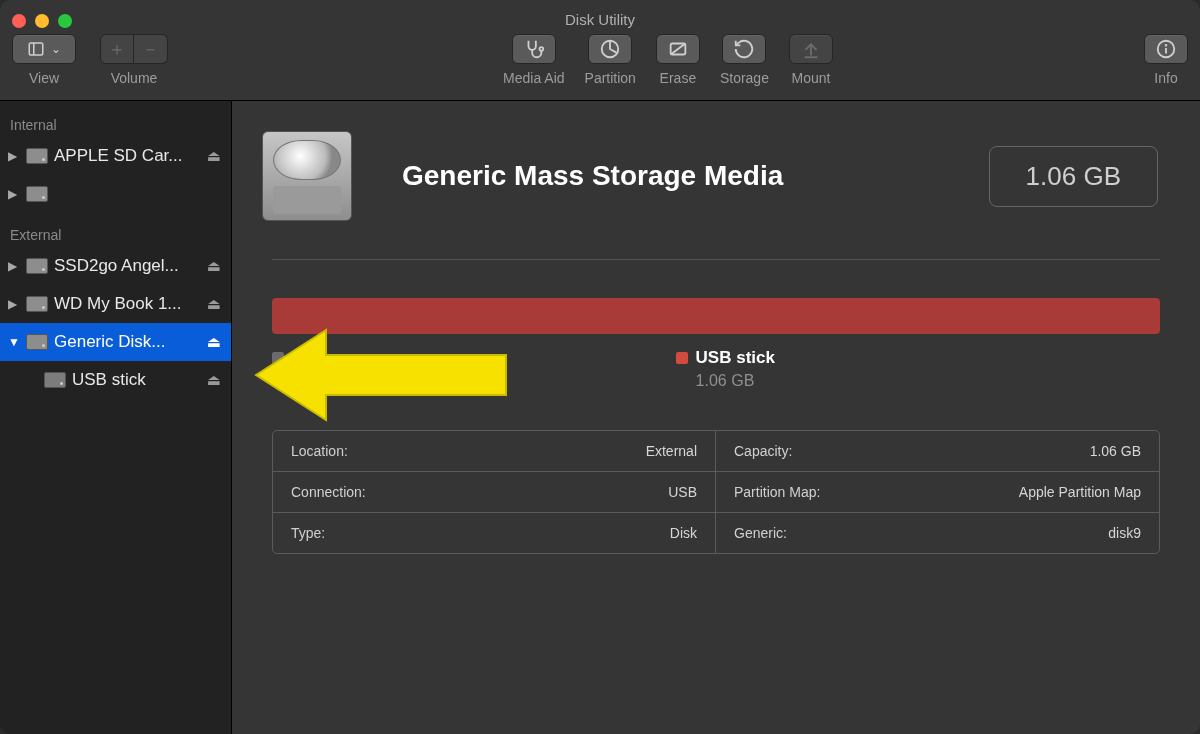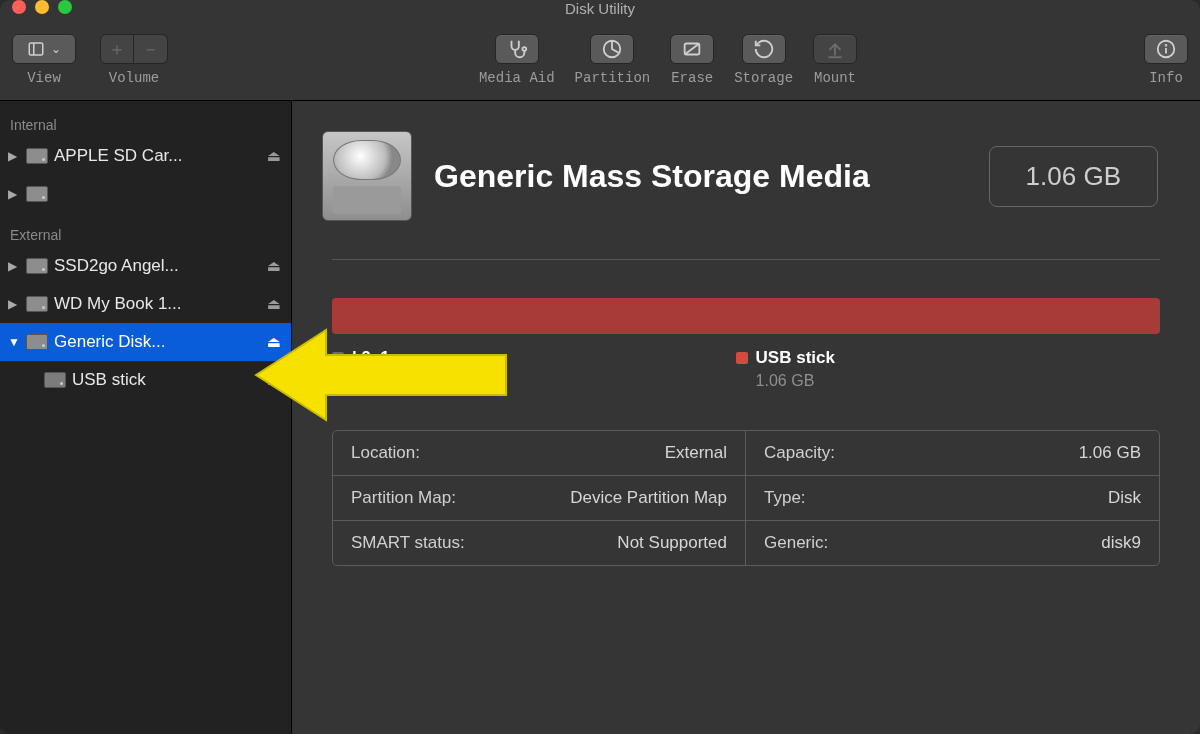--- a/index.html
+++ b/index.html
@@ -1,85 +1,85 @@
 <!DOCTYPE html>
 <html><head>
 <meta charset="utf-8">
 <style>
   * { box-sizing: border-box; margin: 0; padding: 0; font-family: -apple-system, "Helvetica Neue", Arial, sans-serif; }
   body { background: #2a2a2a; width: 1200px; height: 734px; overflow: hidden; border-radius: 10px; }
 
   
-  .titlebar { height: 28px; background: #363535; display: flex; align-items: flex-start; position: relative; border-top-left-radius: 10px; border-top-right-radius: 10px; }
+  .titlebar { height: 28px; background: #363535; display: flex; align-items: flex-end; position: relative; border-top-left-radius: 10px; border-top-right-radius: 10px; }
   .traffic { display: flex; gap: 9px; margin-left: 12px; }
   .dot { width: 14px; height: 14px; border-radius: 50%; }
   .dot.red { background:#ff5f57; } .dot.yellow{background:#febc2e;} .dot.green{background:#28c840;}
   .win-title { position:absolute; left:50%; transform:translateX(-50%); color:#b0b0b0; font-size:15px; }
 
   
   .toolbar { height: 73px; background: #363535; display:flex; align-items:flex-start; padding: 6px 12px 0 12px; border-bottom:1px solid #000; }
   .tool-group { display:flex; flex-direction:column; align-items:center; }
   .tool-btn { background:#5a5a5a; border:1px solid #252525; border-radius:6px; height:30px; display:flex; align-items:center; justify-content:center; color:#cfcfcf; font-size:18px; box-shadow:inset 0 1px 0 rgba(255,255,255,0.06); }
   .tool-btn.disabled { background:#444; color:#6d6d6d; }
-  .tool-label { color:#9c9c9c; font-size:14px; margin-top:6px;font-family:Liberation Mono, monospace; }
+  .tool-label { color:#9c9c9c; font-size:14px; margin-top:6px; }
   .spacer { flex:1; }
 
   .view-btn { width:64px; position:relative; }
   .view-btn svg { width:18px; height:18px; }
 
   .segmented { display:flex; }
   .segmented .seg { width:34px; height:30px; background:#444; border:1px solid #252525; display:flex; align-items:center; justify-content:center; color:#6d6d6d; font-size:18px; }
   .segmented .seg:first-child { border-top-left-radius:6px; border-bottom-left-radius:6px; }
   .segmented .seg:last-child { border-top-right-radius:6px; border-bottom-right-radius:6px; border-left:none; }
 
   .tool-row { display:flex; gap:20px; }
   .tool-row .tool-btn { width:44px; }
 
   .info-btn { width:44px; }
 
   
   .split { display:flex; height: calc(100% - 101px); }
-  .sidebar { width:292px; background:#222; border-right:1px solid #000; padding-top:10px; color:#ccc; font-size:17px; overflow:hidden; }
+  .sidebar { width:232px; background:#222; border-right:1px solid #000; padding-top:10px; color:#ccc; font-size:17px; overflow:hidden; }
   .section-label { color:#8a8a8a; font-size:14px; padding: 6px 10px 4px 10px; }
   .node { display:flex; align-items:center; height:38px; padding-left:8px; gap:6px; white-space:nowrap; }
   .node .disclosure { width:12px; color:#aaa; font-size:12px; }
   .node .disclosure.open { transform:none; }
   .node .drive-icon { width:22px; height:16px; background:#8d8d8d; border-radius:2px; position:relative; flex-shrink:0; border:1px solid #555; }
   .node .drive-icon::after { content:""; position:absolute; bottom:2px; right:2px; width:3px; height:3px; background:#ccc; border-radius:50%; }
   .node .drive-icon.vol { background:#7c7c7c; }
   .node .label { flex:1; overflow:hidden; text-overflow:ellipsis; color:#e8e8e8; }
   .node .eject { color:#9a9a9a; margin-right:10px; font-size:15px; }
   .node.child { padding-left:44px; }
   .node.selected { background:#0a5dd8; }
   .node.selected .label, .node.selected .disclosure, .node.selected .eject { color:#fff; }
 
   
   .content { flex:1; background:#353535; position:relative; color:#ddd; }
   .header-row { display:flex; align-items:center; padding:30px 30px 10px 30px; gap:22px; }
   .big-drive { width:90px; height:90px; border-radius:6px; background:linear-gradient(#c6c6c6,#8e8e8e); position:relative; border:1px solid #555; }
   .big-drive::before { content:""; position:absolute; top:8px; left:10px; right:10px; height:38px; border-radius:50%/60%; background:radial-gradient(circle at 40% 40%, #fff 0%, #bbb 55%, #888 70%); border:1px solid #777;}
   .big-drive::after{content:"";position:absolute;bottom:6px;left:10px;right:10px;height:28px;background:#9a9a9a;border-radius:3px;}
   .title-block { flex:1; }
-  .title-block h1 { color:#fff; font-size:32px; font-weight:700; }
+  .title-block h1 { color:#fff; font-size:28px; font-weight:700;margin-left:28px; }
   .title-block .sub { color:#9e9e9e; font-size:18px; margin-top:4px; }
   .size-pill { border:1px solid #666; border-radius:8px; padding:14px 36px; color:#cfcfcf; font-size:26px; margin-right:12px;}
 
   .divider { height:1px; background:#555; margin: 28px 40px 0 40px; }
 
   
   .part-bar { margin:38px 40px 0 40px; height:36px; background:#a83a38; border-radius:4px; position:relative; }
   .part-legend { display:flex; margin:14px 40px 0 40px; gap: 340px; }
   .legend-item { display:flex; flex-direction:column; }
   .legend-top { display:flex; align-items:center; gap:8px; color:#fff; font-size:17px; font-weight:600;}
   .legend-square { width:12px; height:12px; border-radius:2px; display:inline-block;}
   .legend-sub { color:#8f8f8f; font-size:16px; margin-top:4px; margin-left:20px;}
 
   
   .details { margin:40px 40px 0 40px; border:1px solid #5b5b5b; border-radius:5px; display:grid; grid-template-columns:1fr 1fr; }
-  .cell { display:flex; justify-content:space-between; padding:12px 18px; border-bottom:1px solid #5b5b5b; color:#d6d6d6; font-size:17px;}
+  .cell { display:flex; justify-content:space-between; padding:12px 18px; border-bottom:1px solid #5b5b5b; color:#d6d6d6; font-size:14px;}
   .cell:nth-child(odd){ border-right:1px solid #5b5b5b;}
   .cell:nth-last-child(-n+2){ border-bottom:none;}
   .cell .k { color:#d0d0d0;} .cell .v{ color:#d6d6d6;}
 
   
   .arrow { position:absolute; left:256px; top:325px; pointer-events:none; }
   .arrow svg { overflow:visible; }
 </style>
 </head>
 <body>
@@ -258,30 +258,30 @@
     <div class="details">
       <div class="cell">
           <span class="k">Location:</span>
           <span class="v">External</span>
         </div>
       <div class="cell">
           <span class="k">Capacity:</span>
           <span class="v">1.06 GB</span>
         </div>
       <div class="cell">
+          <span class="k">Connection:</span>
+          <span class="v">USB</span>
+        </div>
+      <div class="cell">
           <span class="k">Partition Map:</span>
-          <span class="v">Device Partition Map</span>
+          <span class="v">Apple Partition Map</span>
         </div>
       <div class="cell">
           <span class="k">Type:</span>
           <span class="v">Disk</span>
-        </div>
-      <div class="cell">
-          <span class="k">SMART status:</span>
-          <span class="v">Not Supported</span>
         </div>
       <div class="cell">
           <span class="k">Generic:</span>
           <span class="v">disk9</span>
         </div>
     </div>
 
   </div>
 </div>
 

